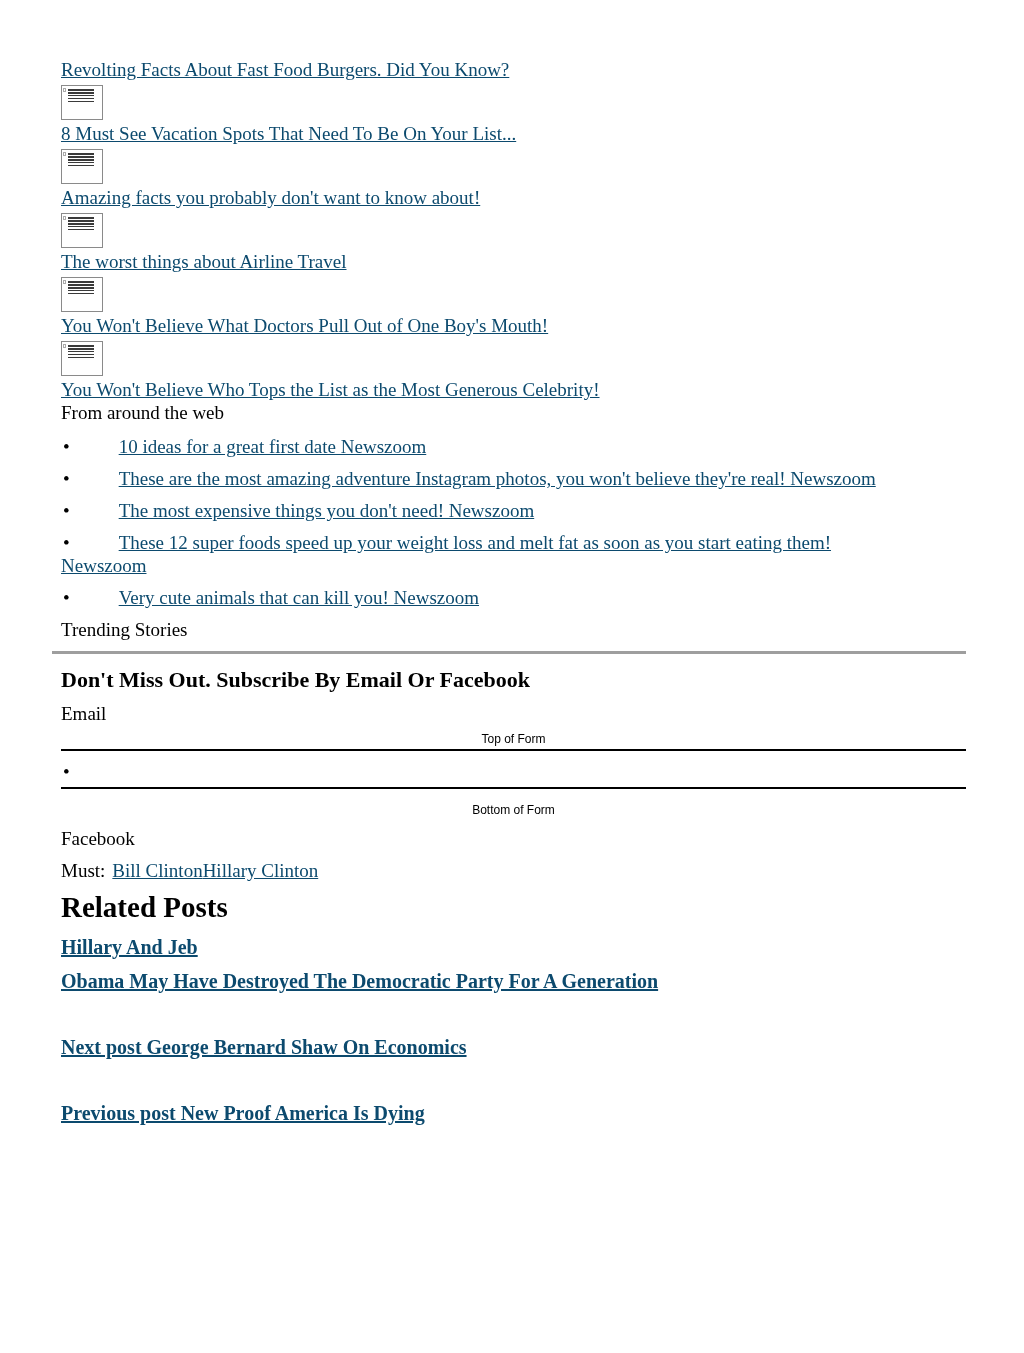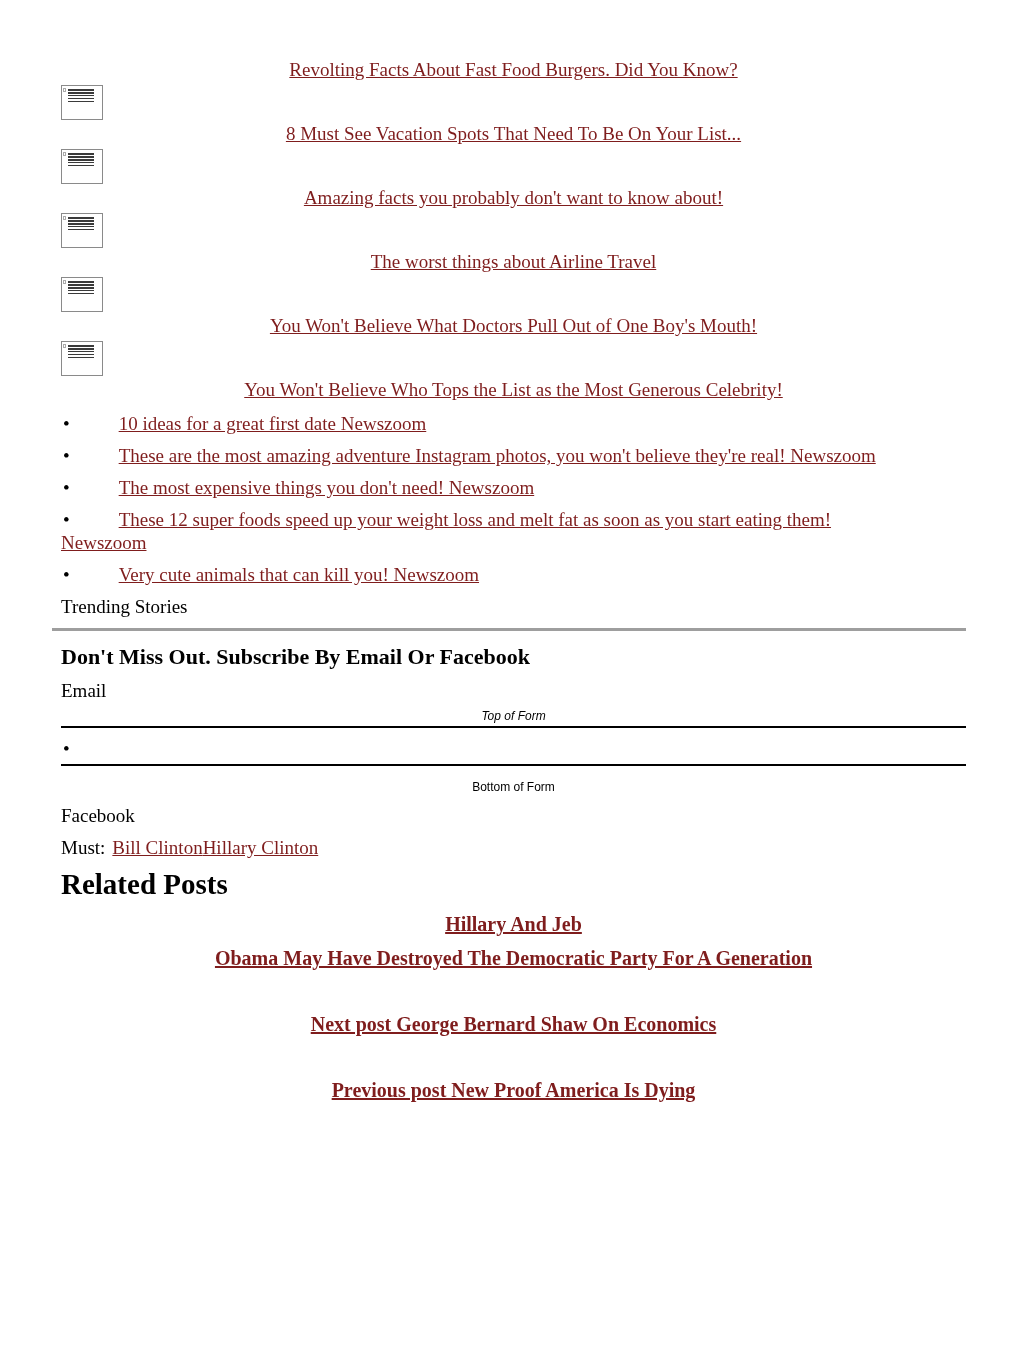--- a/index.html
+++ b/index.html
@@ -1,20 +1,20 @@
 <!DOCTYPE html>
 <html><head>
 <meta charset="utf-8">
 <style>
   * { margin:0; padding:0; box-sizing:border-box; }
   html,body { width:1024px; height:1353px; background:#ffffff; }
   body { position:relative; font-family:"Liberation Serif", serif; color:#000; overflow:hidden; }
   .content { position:absolute; left:61px; top:58px; width:905px; }
 
-  .link { color:#7f1d1d; text-decoration:underline; cursor:pointer;text-align:center; }
+  .link { color:#0c4a6e; text-decoration:underline; cursor:pointer; }
   .top-link { font-size:19px; line-height:23px; display:block; }
 
   .thumb { position:relative; width:42px; height:35px; border:1px solid #8a8a8a; background:#fff; margin:4px 0 2px 0; cursor:pointer; }
   .thumb-mark { position:absolute; left:1px; top:2px; width:3px; height:4px; border:1px solid #aaa; }
   .thumb-noise { position:absolute; left:6px; top:3px; width:26px; height:13px;
                  background:repeating-linear-gradient(180deg,#3a3a3a 0px,#3a3a3a 1.7px,transparent 1.7px,transparent 2.9px); }
 
   .around-heading { font-size:19px; line-height:23px; }
 
   .web-list { margin-top:11px; }
@@ -23,21 +23,21 @@
   .web-gap { display:inline-block; width:49px; }
 
   .trending { font-size:19px; line-height:23px; }
 
   .gray-rule { border:none; height:3px; background:#9e9e9e; width:914px; margin:10px 0 0 -9px; }
 
   .subscribe-heading { font-size:22px; line-height:26px; font-weight:bold; margin-top:13px; }
   .email-label { font-size:19px; line-height:23px; margin-top:9px; }
 
   .form-top { margin-top:7px; font-family:"Liberation Sans", sans-serif; font-size:12px; line-height:14px;
-              text-align:center; padding-bottom:3px; border-bottom:2px solid #000;font-style:italic; }
+              text-align:center; padding-bottom:3px; border-bottom:2px solid #000; }
   .form-bullet { font-size:19px; line-height:23px; margin-top:9px; padding-left:2px; }
   .form-bottom { margin-top:4px; border-top:2px solid #000; font-family:"Liberation Sans", sans-serif;
                  font-size:12px; line-height:14px; text-align:center; padding-top:14px; }
 
   .facebook-label { font-size:19px; line-height:23px; margin-top:10px; }
   .tags-line { font-size:19px; line-height:23px; margin-top:9px; }
   .tags-label { margin-right:7px; }
 
   .related-heading { font-size:29px; line-height:33px; font-weight:bold; margin-top:9px; }
   .related-link { display:block; font-size:20px; line-height:24px; font-weight:bold; margin-top:10px; }
@@ -78,20 +78,21 @@
   </div>
 
   <span class="link top-link">You Won't Believe What Doctors Pull Out of One Boy's Mouth!</span>
   <div class="thumb">
     <span class="thumb-mark"></span>
     <span class="thumb-noise"></span>
   </div>
 
   <span class="link top-link">You Won't Believe Who Tops the List as the Most Generous Celebrity!</span>
 
+  <div class="around-heading">From around the web</div>
 
   <div class="web-list">
     <div class="web-item">
       <span class="web-bullet">•</span><span class="web-gap"></span><span class="link">10 ideas for a great first date Newszoom</span>
     </div>
     <div class="web-item">
       <span class="web-bullet">•</span><span class="web-gap"></span><span class="link">These are the most amazing adventure Instagram photos, you won't believe they're real! Newszoom</span>
     </div>
     <div class="web-item">
       <span class="web-bullet">•</span><span class="web-gap"></span><span class="link">The most expensive things you don't need! Newszoom</span>

